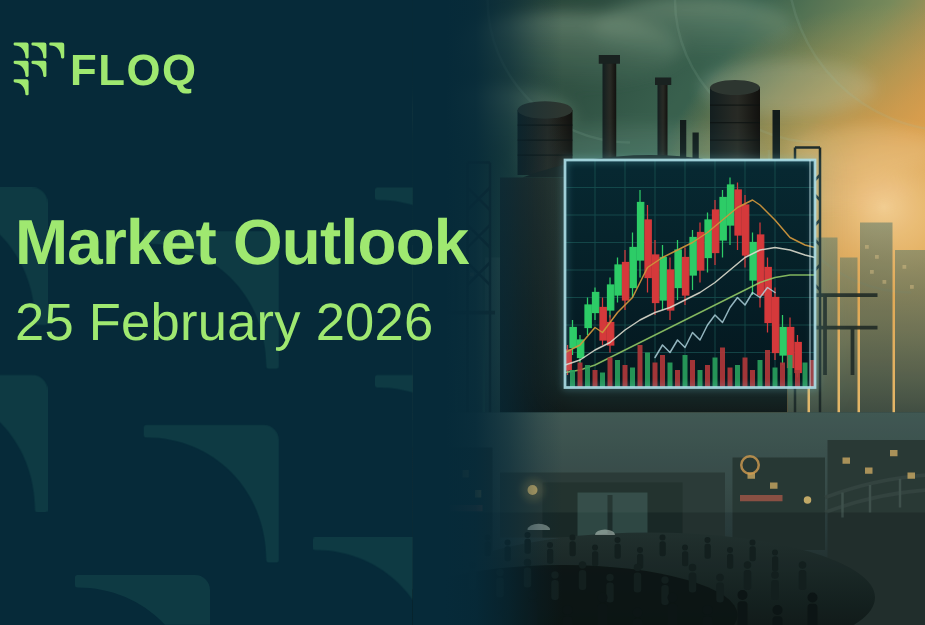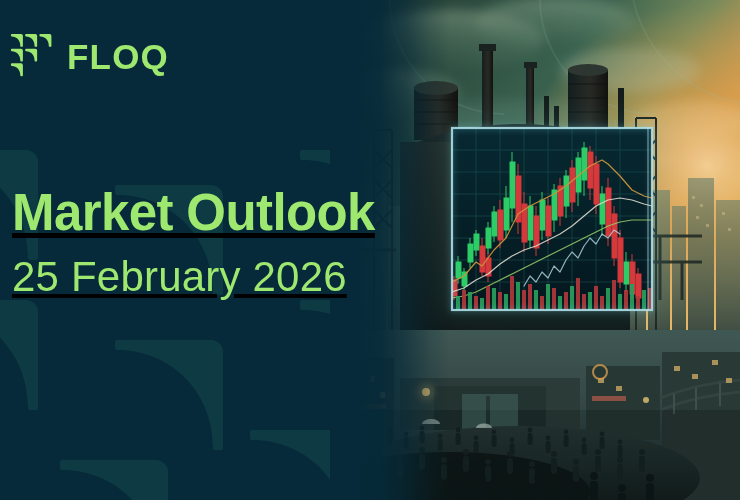--- a/index.html
+++ b/index.html
@@ -36,33 +36,33 @@
     pointer-events:none;
   }
 
   
   #left-panel {
     position:absolute; left:0; top:0;
     width:400px; height:500px;
   }
 
   
-  #logo { position:absolute; left:10px; top:33px; display:flex; align-items:center; gap:11px; }
+  #logo { position:absolute; left:10px; top:33px; display:flex; align-items:center; gap:0; }
   #logo-mark { width:46px; height:46px; display:block; }
   #logo-word {
     color:#9fe870;
     font-size:35px;
     font-weight:700;
     letter-spacing:1.2px;
     line-height:1;
     font-family:"Liberation Sans", sans-serif;
   }
 
   
-  #headline { position:absolute; left:12px; top:185px;text-decoration:underline; }
+  #headline { position:absolute; left:12px; top:166px; }
   #title {
     color:#9fe870;
     font-size:51px;
     font-weight:700;
     letter-spacing:-0.6px;
     line-height:1.08;
     white-space:nowrap;
   }
   #subtitle {
     color:#9fe870;

